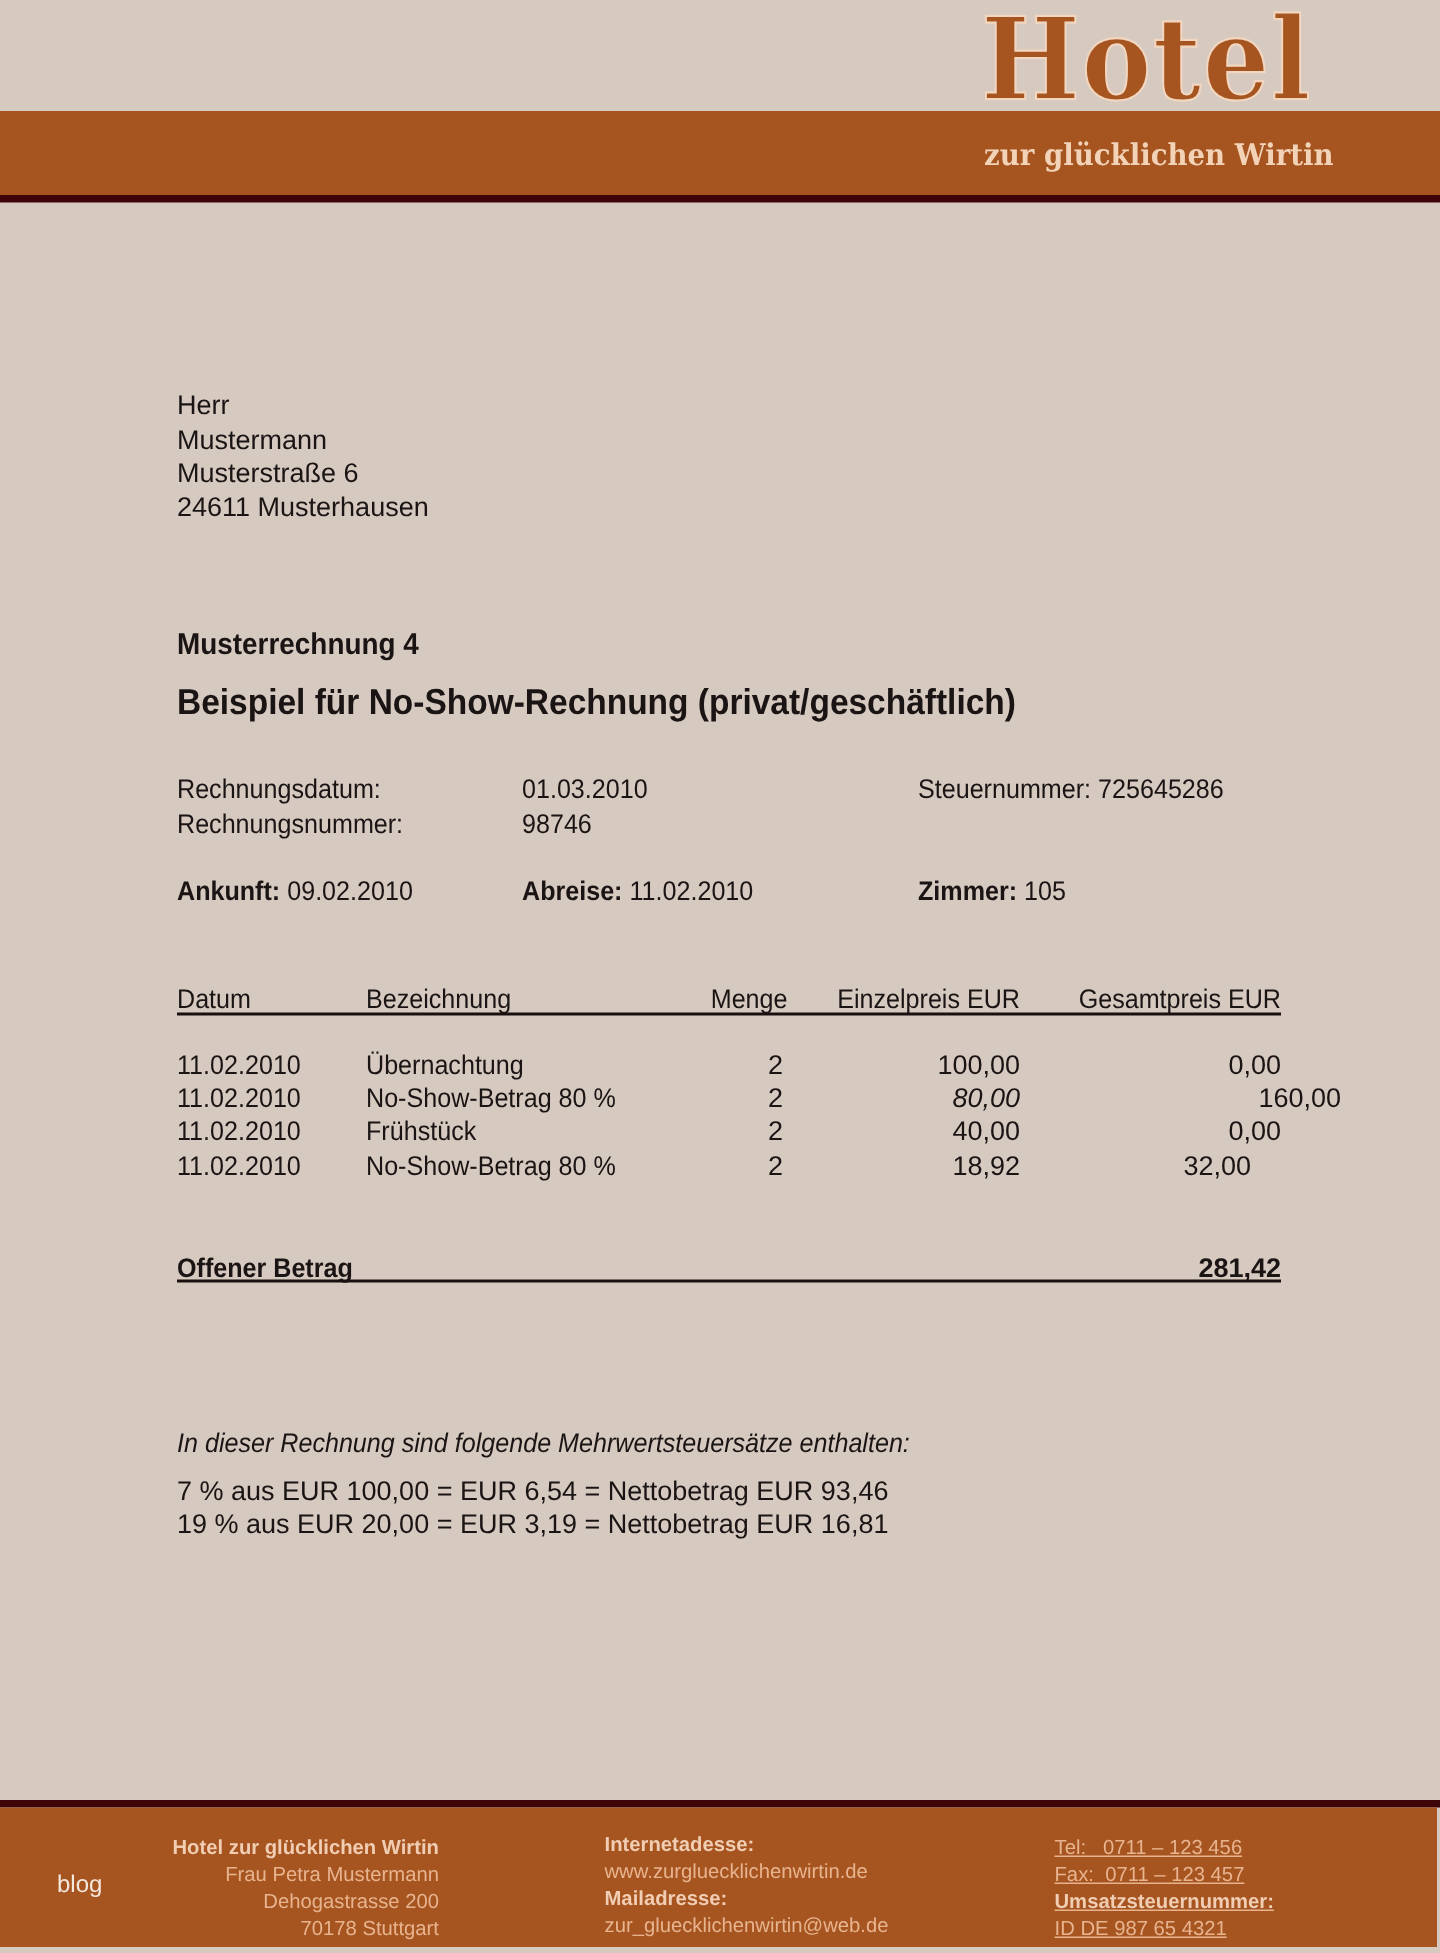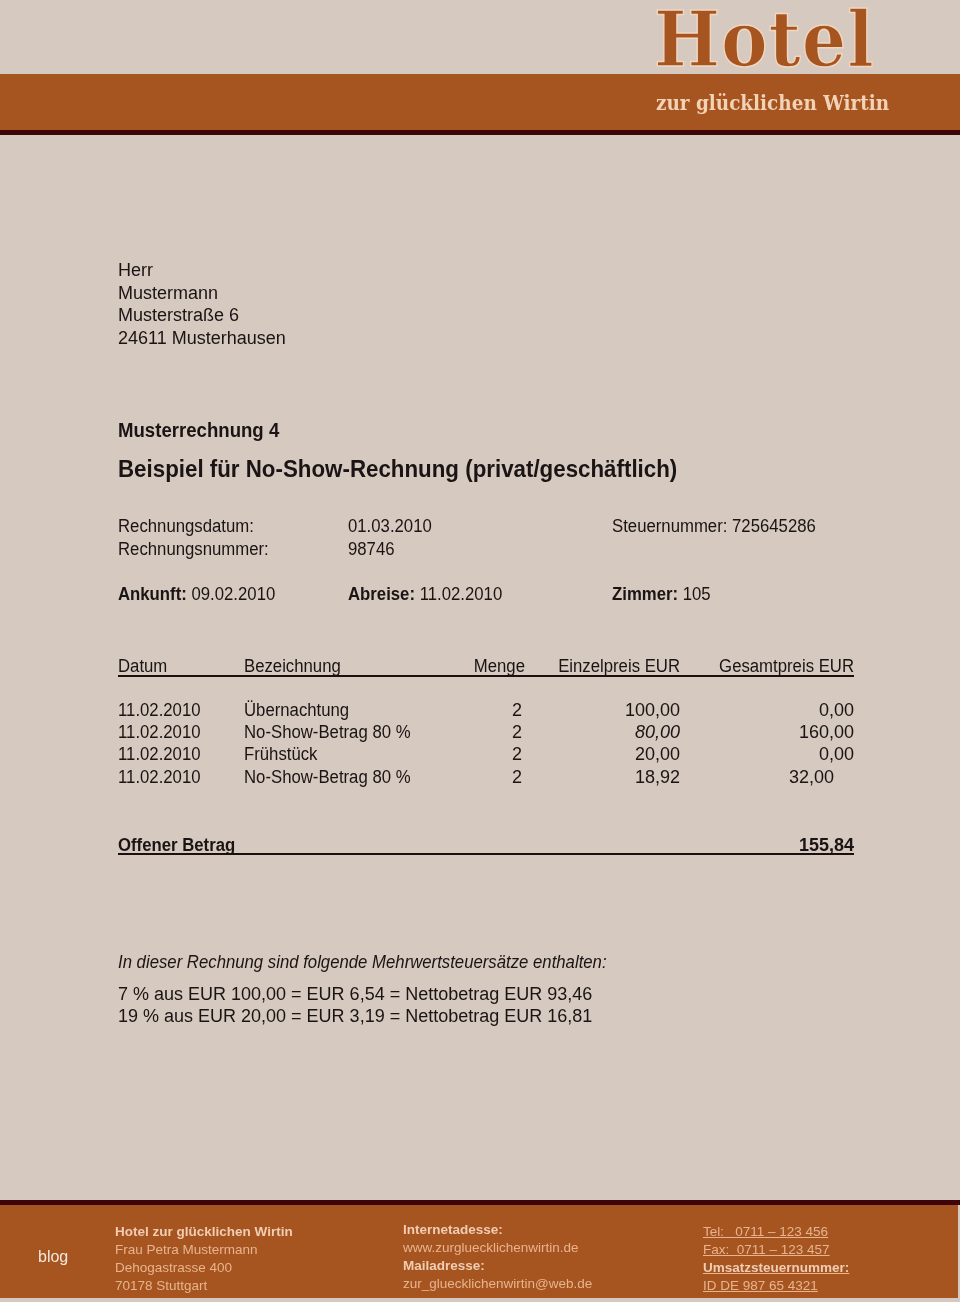--- a/index.html
+++ b/index.html
@@ -112,54 +112,54 @@
     <div class="td cond" style="left:244px; top:699px;">Übernachtung</div>
     <div class="td r" style="left:440px; width:82px; top:699px;">2</div>
     <div class="td r" style="left:520px; width:160px; top:699px;">100,00</div>
     <div class="td r" style="left:680px; width:174px; top:699px;">0,00</div>
   </div>
   <div>
     <div class="td cond" style="left:118px; top:721px;">11.02.2010</div>
     <div class="td cond" style="left:244px; top:721px;">No-Show-Betrag 80 %</div>
     <div class="td r" style="left:440px; width:82px; top:721px;">2</div>
     <div class="td r" style="left:520px; width:160px; top:721px;font-style:italic;">80,00</div>
-    <div class="td r" style="left:680px; width:174px; top:721px;">160,00</div>
+    <div class="td r" style="left:680px; width:174px; top:721px;padding-left:40px;">160,00</div>
   </div>
   <div>
     <div class="td cond" style="left:118px; top:743px;">11.02.2010</div>
     <div class="td cond" style="left:244px; top:743px;">Frühstück</div>
     <div class="td r" style="left:440px; width:82px; top:743px;">2</div>
-    <div class="td r" style="left:520px; width:160px; top:743px;">20,00</div>
+    <div class="td r" style="left:520px; width:160px; top:743px;">40,00</div>
     <div class="td r" style="left:680px; width:174px; top:743px;">0,00</div>
   </div>
   <div>
     <div class="td cond" style="left:118px; top:766px;">11.02.2010</div>
     <div class="td cond" style="left:244px; top:766px;">No-Show-Betrag 80 %</div>
     <div class="td r" style="left:440px; width:82px; top:766px;">2</div>
     <div class="td r" style="left:520px; width:160px; top:766px;">18,92</div>
     <div class="td r" style="left:660px; width:174px; top:766px;">32,00</div>
   </div>
 </div>
 
 <div class="td b cond" style="left:118px; top:834px;">Offener Betrag</div>
-<div class="td b r" style="left:680px; width:174px; top:834px;">155,84</div>
+<div class="td b r" style="left:680px; width:174px; top:834px;">281,42</div>
 <div class="ul-line" style="left:118px; top:853px; width:736px; height:2px;"></div>
 
 <div class="abs txt italic cond" style="left:118px; top:951px;">In dieser Rechnung sind folgende Mehrwertsteuersätze enthalten:</div>
 <div class="abs txt" style="left:118px; top:983px;">7 % aus EUR 100,00 = EUR 6,54 = Nettobetrag EUR 93,46</div>
 <div class="abs txt" style="left:118px; top:1005px;">19 % aus EUR 20,00 = EUR 3,19 = Nettobetrag EUR 16,81</div>
 
 <div class="ftr-stripe"></div>
 <div class="ftr-band"></div>
 <div class="blog">blog</div>
 
-<div class="ftr" style="left:115px; top:1223px;">
+<div class="ftr" style="left:115px; top:1223px;text-align:right;">
   <div class="b">Hotel zur glücklichen Wirtin</div>
   <div>Frau Petra Mustermann</div>
-  <div>Dehogastrasse 400</div>
+  <div>Dehogastrasse 200</div>
   <div>70178 Stuttgart</div>
 </div>
 
 <div class="ftr" style="left:403px; top:1221px;">
   <div class="b">Internetadesse:</div>
   <div>www.zurgluecklichenwirtin.de</div>
   <div class="b">Mailadresse:</div>
   <div>zur_gluecklichenwirtin@web.de</div>
 </div>
 

